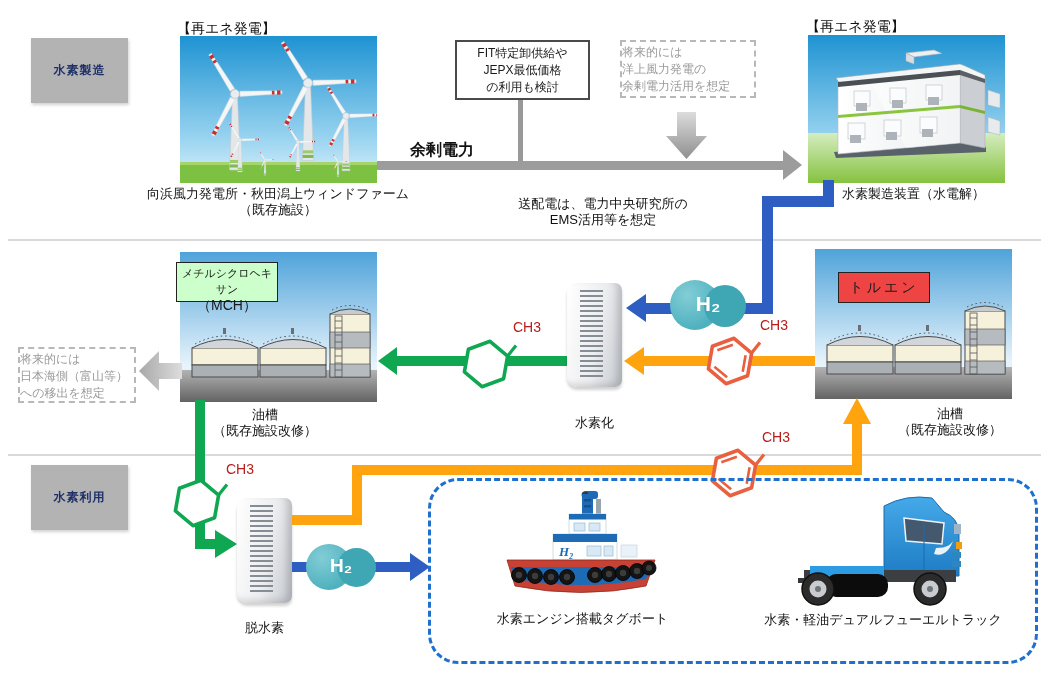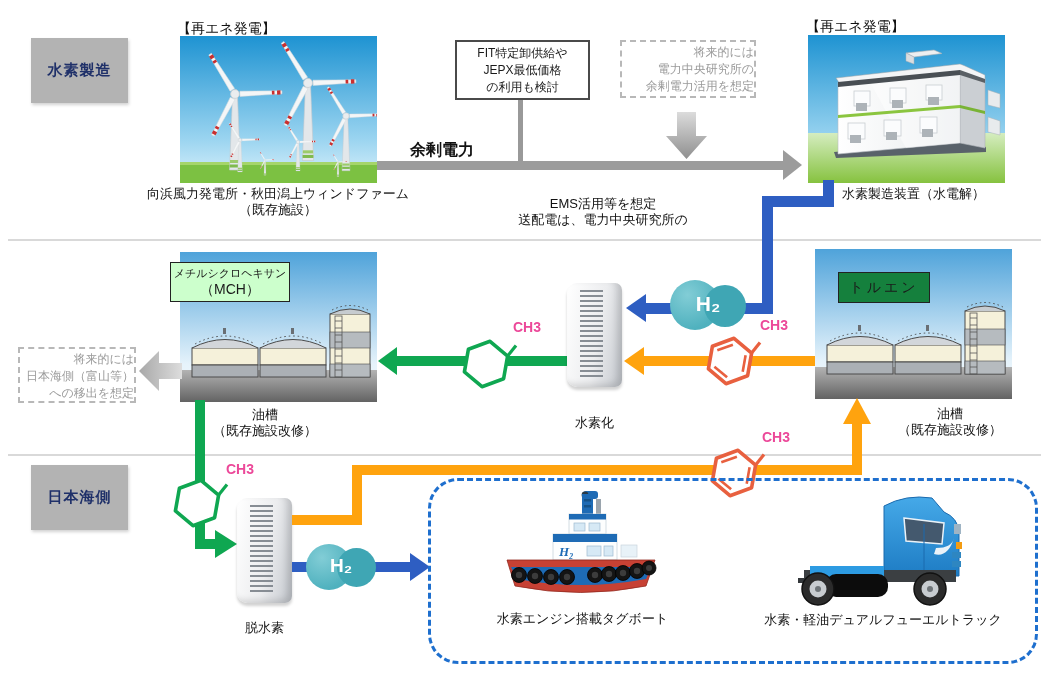--- a/index.html
+++ b/index.html
@@ -1,55 +1,55 @@
 <!DOCTYPE html>
 <html><head>
 <meta charset="utf-8">
 <style>
   html,body{margin:0;padding:0;background:#fff;}
   #canvas{position:relative;width:1049px;height:673px;background:#ffffff;overflow:hidden;
           font-family:"Liberation Sans","DejaVu Sans",sans-serif;color:#1a1a1a;}
   .abs{position:absolute;}
   .divider{position:absolute;left:8px;width:1033px;height:2px;background:#D9D9D9;}
   .sec-label{position:absolute;width:97px;height:65px;background:#B3B3B3;color:#1F3069;
-             font-weight:bold;font-size:15px;letter-spacing:1px;display:flex;align-items:center;
+             font-weight:bold;font-size:12px;letter-spacing:1px;display:flex;align-items:center;
              justify-content:center;box-shadow:1px 2px 3px rgba(0,0,0,.18);}
   .bracket-header{position:absolute;font-size:14px;color:#111;}
   .caption{position:absolute;font-size:13px;line-height:16px;color:#111;text-align:center;}
   .note-solid{position:absolute;border:2px solid #4A4A4A;background:#fff;font-size:12px;
               line-height:17px;text-align:center;padding-top:3px;box-sizing:border-box;}
   .note-dashed{position:absolute;border:2px dashed #B8B8B8;background:#fff;color:#9A9A9A;
-               font-size:12px;line-height:17px;text-align:right;padding-top:2px;box-sizing:border-box;}
+               font-size:12px;line-height:17px;text-align:left;padding-top:2px;box-sizing:border-box;}
   .pipe{position:absolute;}
   .blue{background:#2E5EC2;}  .green{background:#0FA751;}
   .orange{background:#FFA30E;} .grayp{background:#9C9C9C;}
   .ah{position:absolute;width:0;height:0;}
   .ah-left-blue{border-top:14px solid transparent;border-bottom:14px solid transparent;border-right:20px solid #2E5EC2;}
   .ah-left-green{border-top:14px solid transparent;border-bottom:14px solid transparent;border-right:19px solid #0FA751;}
   .ah-left-orange{border-top:14px solid transparent;border-bottom:14px solid transparent;border-right:20px solid #FFA30E;}
   .ah-right-green{border-top:14px solid transparent;border-bottom:14px solid transparent;border-left:22px solid #0FA751;}
   .ah-right-blue{border-top:14px solid transparent;border-bottom:14px solid transparent;border-left:20px solid #2E5EC2;}
   .ah-right-gray{border-top:15px solid transparent;border-bottom:15px solid transparent;border-left:19px solid #9C9C9C;}
   .ah-up-orange{border-left:14px solid transparent;border-right:14px solid transparent;border-bottom:26px solid #FFA30E;}
   .tower{position:absolute;background:linear-gradient(100deg,#ffffff 0%,#ecedef 55%,#c2c6cc 100%);
          border-radius:10px 7px 7px 10px;box-shadow:inset -5px -3px 6px rgba(0,0,0,.13),0 3px 3px rgba(0,0,0,.18);}
   .tower .vents{position:absolute;left:24%;top:7%;width:42%;height:85%;
          background:repeating-linear-gradient(180deg,#878D94 0 2px,transparent 2px 5px);}
-  .ch3{position:absolute;font-weight:bold;font-size:14px;color:#ec4899;text-align:center;}
+  .ch3{position:absolute;font-weight:normal;font-size:14px;color:#b91c1c;text-align:center;}
   .h2badge{position:absolute;}
   .h2badge .c1{position:absolute;border-radius:50%;background:radial-gradient(circle at 35% 30%,#82CDD6,#4FB1BE 72%);}
   .h2badge .c2{position:absolute;border-radius:50%;background:#3FA6B4;}
   .h2badge .t{position:absolute;left:0;right:0;top:50%;transform:translateY(-55%);text-align:center;
               color:#fff;font-weight:bold;font-size:21px;}
   .usage-box{position:absolute;border:3px dashed #1E6FCE;border-radius:30px;}
   .mch-box{position:absolute;background:#CCFFCC;border:1.5px solid #222;text-align:center;
            box-sizing:border-box;padding-top:2px;}
   .mch-box .l1{font-size:11px;line-height:16px;}
   .mch-box .l2{font-size:14px;line-height:17px;}
-  .tol-box{position:absolute;background:#15803d;border:1.5px solid #222;display:flex;align-items:center;
+  .tol-box{position:absolute;background:#ef4444;border:1.5px solid #222;display:flex;align-items:center;
            justify-content:center;font-size:14px;letter-spacing:3px;box-sizing:border-box;}
   .bold-lbl{position:absolute;font-size:16px;font-weight:bold;color:#111;}
 </style>
 </head>
 <body>
 
 <div id="canvas">
 
   <svg width="0" height="0" style="position:absolute">
     <defs>
@@ -139,21 +139,21 @@
         <line x1="24.1" y1="45.3" x2="11.4" y2="34.7" stroke="currentColor" stroke-width="2.6"></line>
         <line x1="14.3" y1="18.3" x2="29.9" y2="12.7" stroke="currentColor" stroke-width="2.6"></line>
       </symbol>
     </defs>
   </svg>
 
   <div class="divider" style="top:239px"></div>
   <div class="divider" style="top:454px"></div>
 
   <div class="sec-label" style="left:31px;top:38px">水素製造</div>
-  <div class="sec-label" style="left:31px;top:465px">日本海側</div>
+  <div class="sec-label" style="left:31px;top:465px">水素利用</div>
 
   <div class="bracket-header" style="left:177px;top:20px">【再エネ発電】</div>
 
   <svg class="abs" style="left:180px;top:36px" width="197" height="147" viewBox="0 0 197 147">
     <rect width="197" height="147" fill="url(#gSky)"></rect>
     <rect y="126" width="197" height="4" fill="#A5D56A"></rect>
     <rect y="129" width="197" height="18" fill="#7CC142"></rect>
     <use href="#turbine" transform="translate(55,58)"></use>
     <use href="#turbine" transform="translate(128,47) scale(1.02)"></use>
     <use href="#turbine" transform="translate(166,80) scale(0.72)"></use>
@@ -169,34 +169,34 @@
 
   <div class="note-solid" style="left:455px;top:40px;width:135px;height:60px">
     <div>FIT特定卸供給や</div>
     <div>JEPX最低価格</div>
     <div>の利用も検討</div>
   </div>
   <div class="pipe" style="left:518px;top:100px;width:5px;height:61px;background:#999"></div>
 
   <div class="note-dashed" style="left:620px;top:40px;width:136px;height:58px">
     <div>将来的には</div>
-    <div>電力中央研究所の</div>
+    <div>洋上風力発電の</div>
     <div>余剰電力活用を想定</div>
   </div>
   <svg class="abs" style="left:665px;top:112px" width="43" height="48" viewBox="0 0 43 48">
     <polygon points="12,0 31,0 31,24 42,24 21.5,47 1,24 12,24" fill="url(#gDownArr)"></polygon>
   </svg>
 
   <div class="pipe grayp" style="left:377px;top:161px;width:406px;height:9px"></div>
   <div class="ah ah-right-gray" style="left:783px;top:150px"></div>
   <div class="bold-lbl" style="left:410px;top:140px">余剰電力</div>
 
   <div class="caption" style="left:473px;top:196px;width:260px">
+    <div>送配電は、電力中央研究所の</div>
     <div>EMS活用等を想定</div>
-    <div>送配電は、電力中央研究所の</div>
   </div>
 
   <div class="bracket-header" style="left:806px;top:18px">【再エネ発電】</div>
   <svg class="abs" style="left:808px;top:35px" width="197" height="148" viewBox="0 0 197 148">
     <rect width="197" height="148" fill="url(#gSky)"></rect>
     <rect y="98" width="197" height="50" fill="url(#gGrass)"></rect>
     <polygon points="26,117 152,106 178,112 178,117 28,123" fill="#59626A"></polygon>
     <polygon points="152,34 177,43 177,113 152,108" fill="#CBCFD3" stroke="#AEB4B9" stroke-width="0.6"></polygon>
     <polygon points="30,47 152,33 152,108 30,119" fill="url(#gFace)" stroke="#B9BEC2" stroke-width="0.6"></polygon>
     <polygon points="62,47 152,33 152,108 98,113" fill="#FFFFFF" opacity="0.45"></polygon>
@@ -230,21 +230,21 @@
 
   <div class="pipe blue" style="left:823px;top:180px;width:11px;height:22px"></div>
   <div class="pipe blue" style="left:762px;top:196px;width:72px;height:11px"></div>
   <div class="pipe blue" style="left:762px;top:196px;width:11px;height:118px"></div>
   <div class="pipe blue" style="left:646px;top:303px;width:117px;height:11px"></div>
   <div class="ah ah-left-blue" style="left:626px;top:294px"></div>
 
   <svg class="abs" style="left:180px;top:252px" width="197" height="150">
       <use href="#tankfarm"></use>
     </svg>
-  <div class="mch-box" style="left:170px;top:262px;width:120px;height:40px">
+  <div class="mch-box" style="left:176px;top:262px;width:102px;height:40px">
     <div class="l1">メチルシクロヘキサン</div>
     <div class="l2">（MCH）</div>
   </div>
   <div class="caption" style="left:165px;top:407px;width:200px">
     <div>油槽</div>
     <div>（既存施設改修）</div>
   </div>
 
   <div class="note-dashed" style="left:18px;top:347px;width:118px;height:56px">
     <div>将来的には</div>

